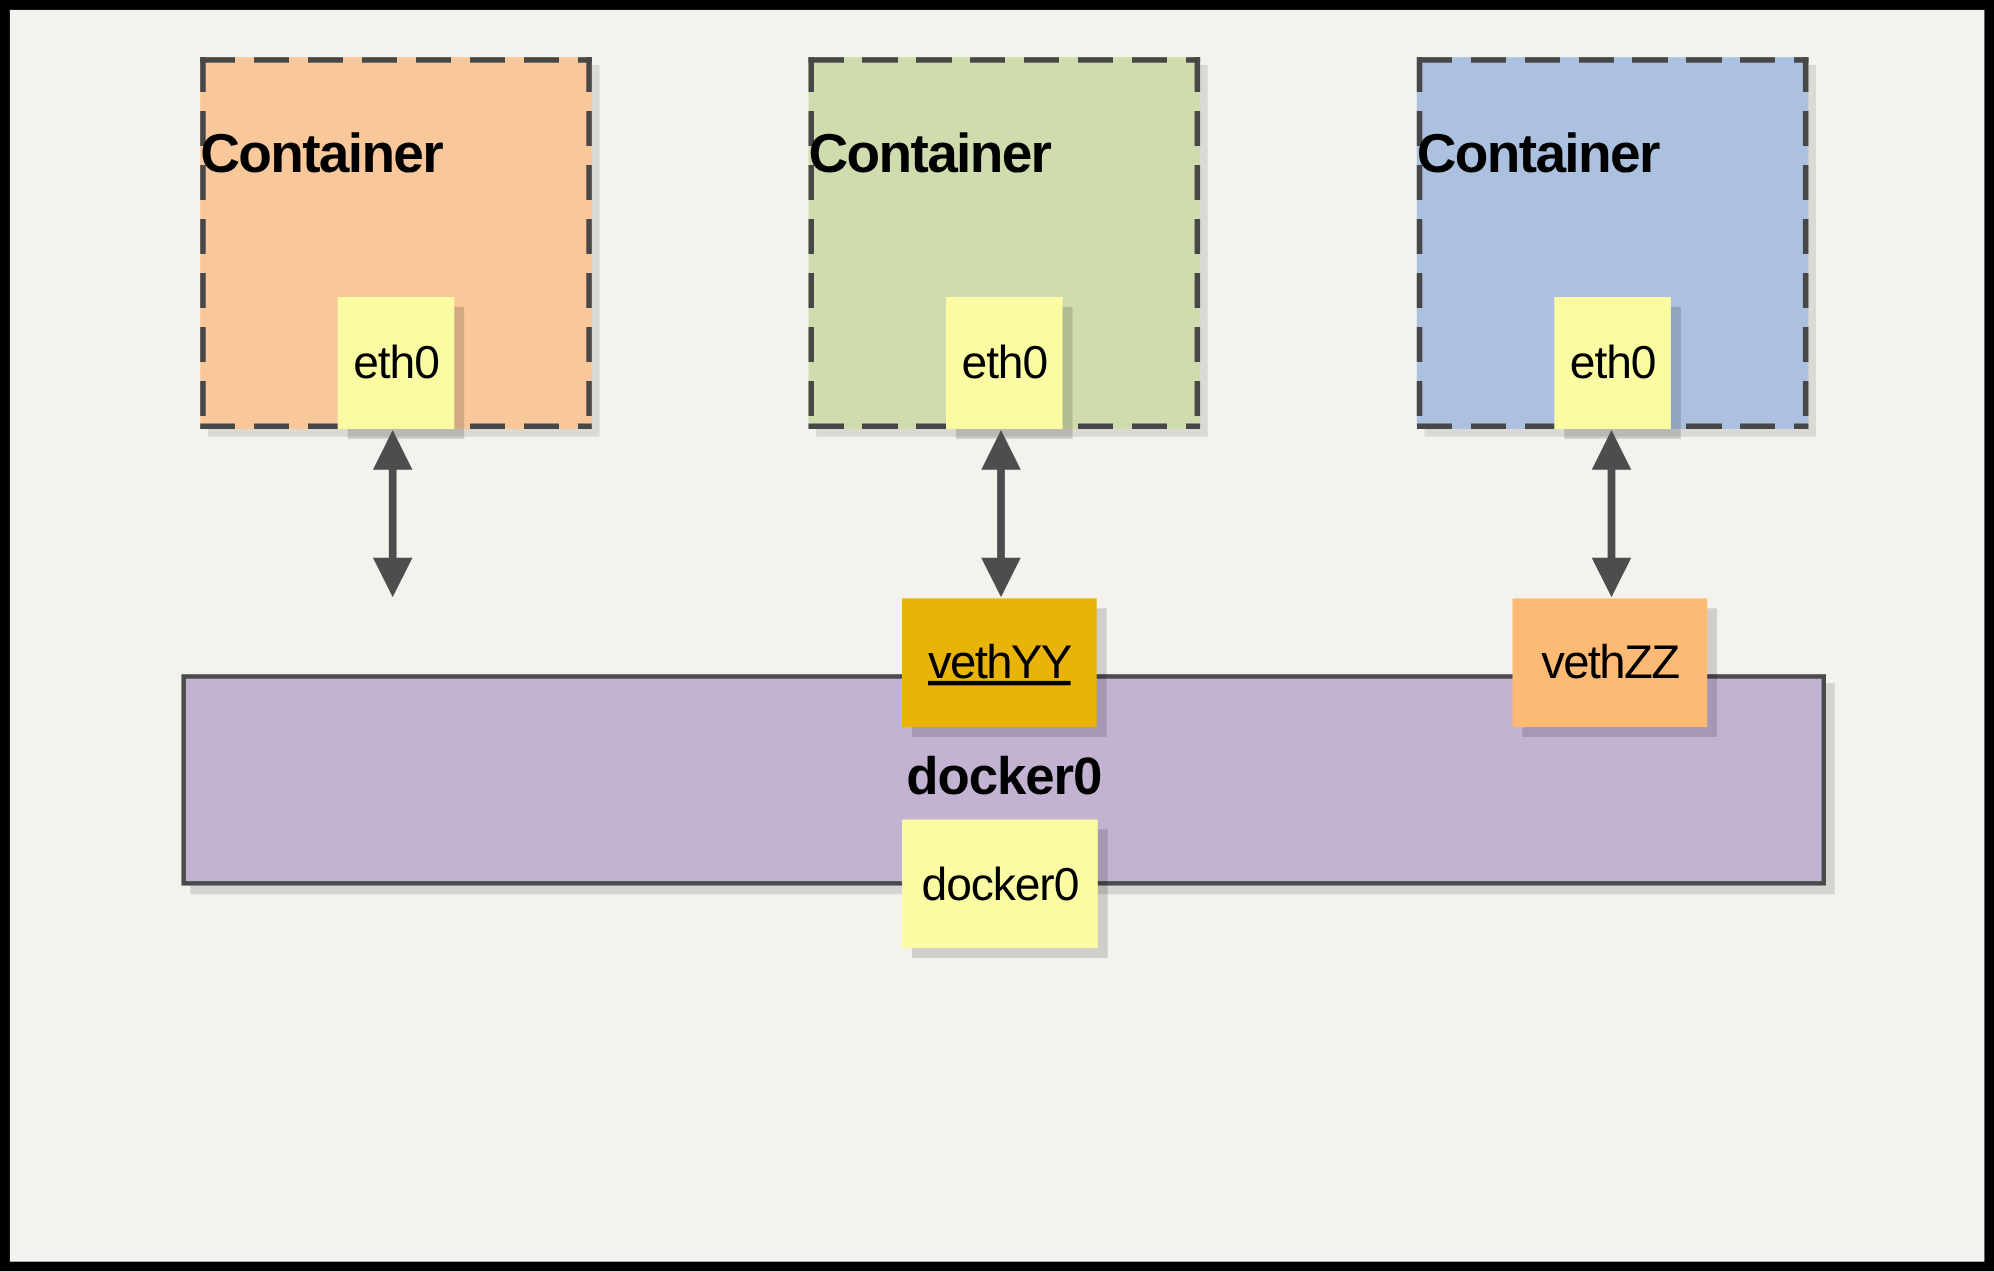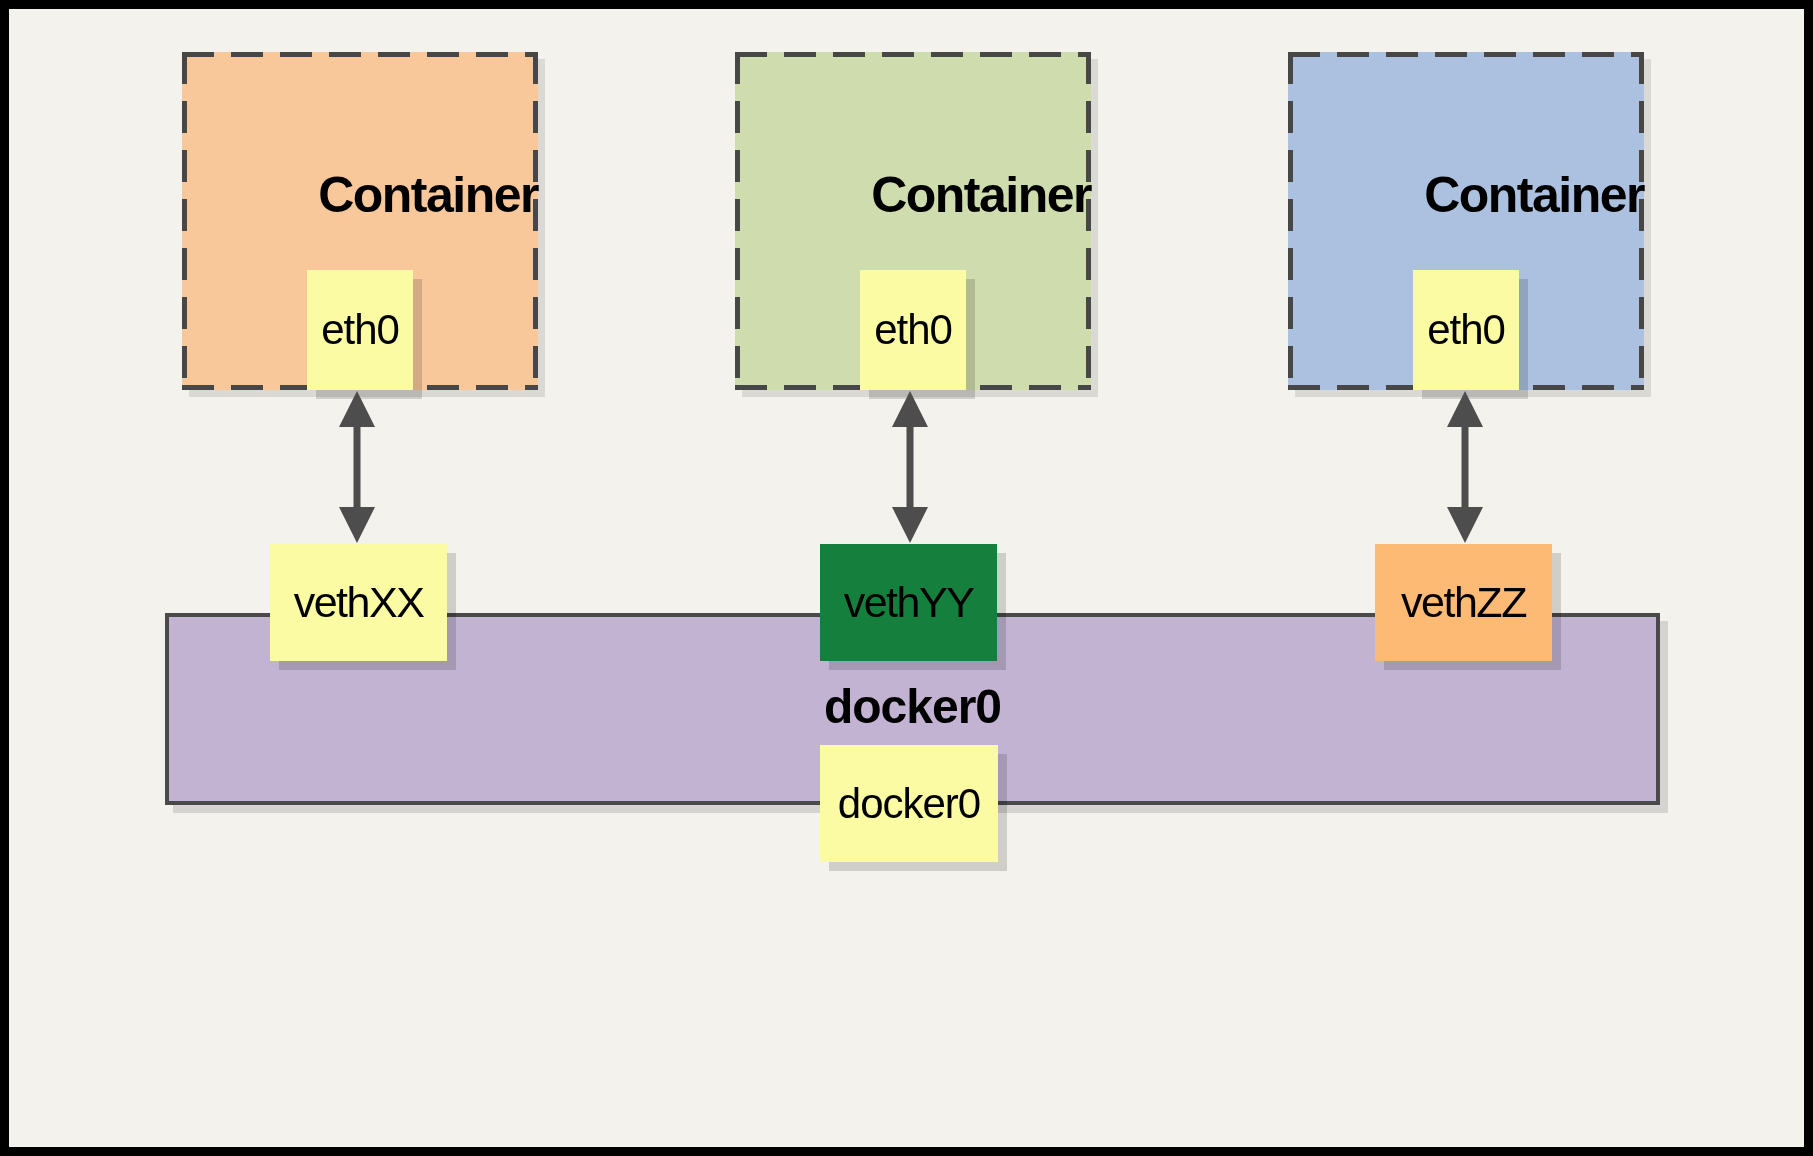--- a/index.html
+++ b/index.html
@@ -26,22 +26,22 @@
       repeating-linear-gradient(90deg,#474747 0 32px,transparent 32px 49px),
       repeating-linear-gradient(180deg,#474747 0 32px,transparent 32px 49px),
       repeating-linear-gradient(180deg,#474747 0 32px,transparent 32px 49px);
     background-size:100% 5px,100% 5px,5px 100%,5px 100%;
     background-position:0 0,0 100%,0 0,100% 0;
     background-repeat:no-repeat;
     box-shadow:7px 7px 0 rgba(0,0,0,0.10);
     z-index:1;
   }
   .container-title{
-    padding-top:118px;
-    text-align:right;
+    padding-top:62px;
+    text-align:left;
     font-size:50px;font-weight:bold;letter-spacing:-1.5px;
     line-height:1;
   }
   
   .note{
     background:#fbfba3;
     box-shadow:9px 9px 0 rgba(0,0,0,0.15);
     display:flex;align-items:center;justify-content:center;
     line-height:1;
   }
@@ -132,22 +132,21 @@
   <svg class="arrow" style="left:1445px" viewBox="0 0 40 152">
     <polygon points="20,0 38,36 2,36" fill="#4d4d4d"></polygon>
     <rect x="16.5" y="30" width="7" height="92" fill="#4d4d4d"></rect>
     <polygon points="20,152 38,116 2,116" fill="#4d4d4d"></polygon>
   </svg>
 
   <div class="bridge-bar" style="background-color: rgb(194, 179, 210);">
     <div class="bridge-label">docker0</div>
   </div>
 
-  <div class="note veth-note" style="left: 270px; background-color: rgb(251, 251, 163);">vethXX</div>
-  <div class="note veth-note" style="left: 820px; background-color: #15803d;">vethYY</div>
+  <div class="note veth-note" style="left: 820px; background-color: #eab308; text-decoration: underline;">vethYY</div>
   <div class="note veth-note" style="left: 1375px; background-color: #fdba74;">vethZZ</div>
 
   <div class="note docker0-note" style="background-color: rgb(251, 251, 163);">docker0</div>
 
 
 
   <div class="frame"></div>
 
 </div>
 

